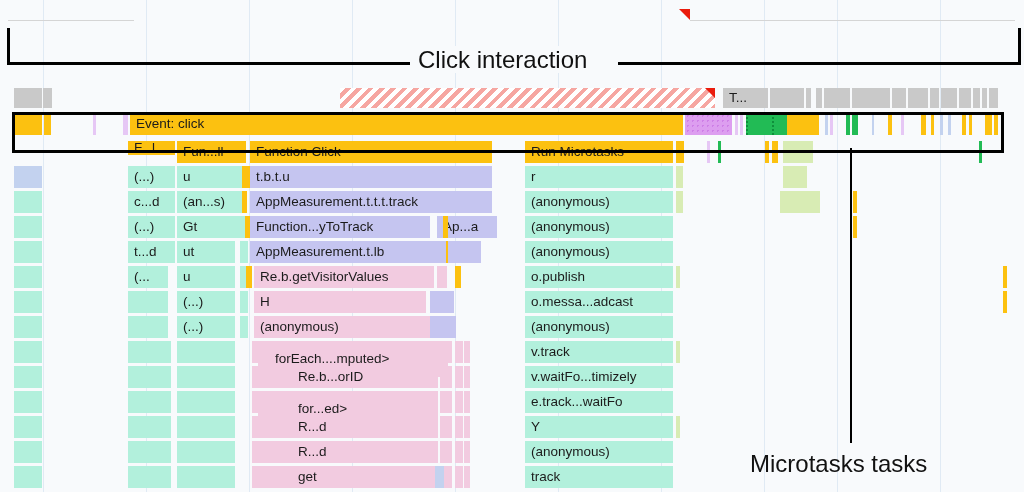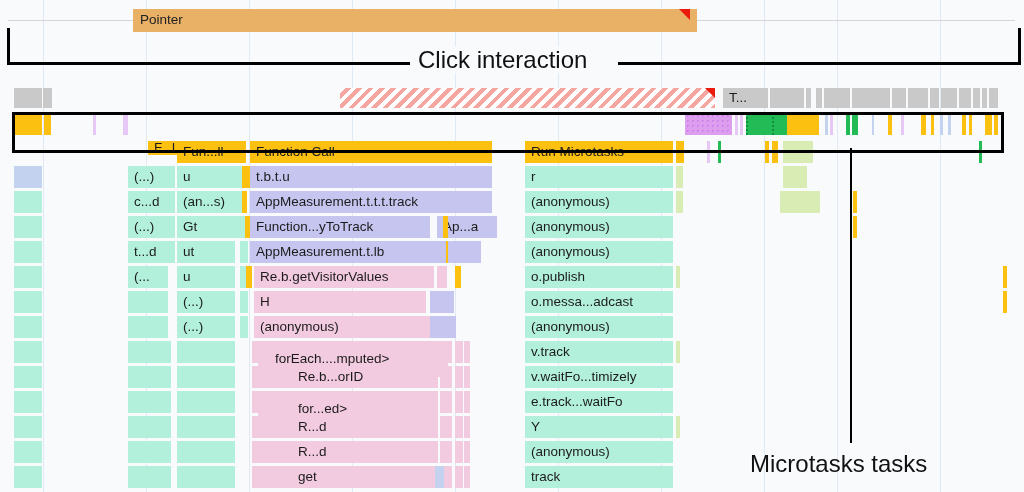--- a/index.html
+++ b/index.html
@@ -71,23 +71,20 @@
   <div class="grid" style="left:352px;"></div>
   <div class="grid" style="left:455px;"></div>
   <div class="grid" style="left:558px;"></div>
   <div class="grid" style="left:661px;"></div>
   <div class="grid" style="left:764px;"></div>
   <div class="grid" style="left:837px;"></div>
   <div class="grid" style="left:940px;"></div>
 
   <div class="ptr-rule" style="left:8px;top:20px;width:126px;"></div>
   <div class="ptr-rule" style="left:690px;top:20px;width:325px;"></div>
-  <div class="ptr-bar" style="left:133px;top:9px;width:557px;height:23px;">
-    <span>Pointer</span>
-  </div>
   <div class="ptr-tri" style="left:679px;top:9px;"></div>
 
   <div class="bracket1" style="left:7px;top:28px;width:1008px;height:34px;"></div>
   <div class="callout-text" style="left:418px;top:46px;">Click interaction</div>
 
   <div class="abs" style="left:410px;top:46px;width:208px;height:27px;background:#f8fafc;"></div>
   <div class="callout-text" style="left:418px;top:46px;z-index:5;">Click interaction</div>
 
   <div class="blk c-gray" style="left:14px;top:88px;width:28px;height:20px;"></div>
   <div class="blk c-gray" style="left:43px;top:88px;width:9px;height:20px;"></div>
@@ -107,20 +104,23 @@
   <div class="blk c-gray" style="left:941px;top:88px;width:16px;height:20px;"></div>
   <div class="blk c-gray" style="left:959px;top:88px;width:12px;height:20px;"></div>
   <div class="blk c-gray" style="left:973px;top:88px;width:7px;height:20px;"></div>
   <div class="blk c-gray" style="left:982px;top:88px;width:5px;height:20px;"></div>
   <div class="blk c-gray" style="left:989px;top:88px;width:9px;height:20px;"></div>
 
   <div class="blk c-yellow" style="left:15px;top:113px;width:27px;height:22px;"></div>
   <div class="blk c-yellow" style="left:44px;top:113px;width:7px;height:22px;"></div>
   <div class="blk c-lilac" style="left:93px;top:113px;width:3px;height:22px;"></div>
   <div class="blk c-lilac" style="left:123px;top:113px;width:5px;height:22px;"></div>
+  <div class="blk c-yellow" style="left:130px;top:113px;width:553px;height:22px;">
+    <span>Event: click</span>
+  </div>
   <div class="blk dotted" style="left:685px;top:113px;width:47px;height:22px;"></div>
   <div class="blk c-lilac" style="left:735px;top:113px;width:3px;height:22px;"></div>
   <div class="blk c-lilac" style="left:740px;top:113px;width:3px;height:22px;"></div>
   <div class="blk greenblk" style="left:746px;top:113px;width:24px;height:22px;"></div>
   <div class="blk greenblk" style="left:772px;top:113px;width:13px;height:22px;"></div>
   <div class="blk c-yellow" style="left:787px;top:113px;width:32px;height:22px;"></div>
   <div class="blk c-lblue" style="left:825px;top:113px;width:3px;height:22px;"></div>
   <div class="blk c-lilac" style="left:830px;top:113px;width:3px;height:22px;"></div>
   <div class="blk c-green" style="left:846px;top:113px;width:4px;height:22px;"></div>
   <div class="blk c-green" style="left:852px;top:113px;width:6px;height:22px;"></div>
@@ -130,28 +130,28 @@
   <div class="blk c-yellow" style="left:921px;top:113px;width:5px;height:22px;"></div>
   <div class="blk c-yellow" style="left:931px;top:113px;width:3px;height:22px;"></div>
   <div class="blk c-lblue" style="left:940px;top:113px;width:3px;height:22px;"></div>
   <div class="blk c-lblue" style="left:948px;top:113px;width:3px;height:22px;"></div>
   <div class="blk c-yellow" style="left:962px;top:113px;width:4px;height:22px;"></div>
   <div class="blk c-yellow" style="left:969px;top:113px;width:3px;height:22px;"></div>
   <div class="blk c-yellow" style="left:985px;top:113px;width:7px;height:22px;"></div>
   <div class="blk c-yellow" style="left:994px;top:113px;width:4px;height:22px;"></div>
 
   <div id="flame">
-      <div class="blk c-yellow" style="left: 128px; top: 141px; width: 47px; height: 14px; margin-left: 20px;">
+      <div class="blk c-yellow" style="left: 128px; top: 141px; width: 47px; height: 14px;">
         <span>F...l</span>
       </div>
       <div class="blk c-yellow" style="left: 177px; top: 141px; width: 69px; height: 22px;">
         <span>Fun...ll</span>
       </div>
       <div class="blk c-yellow" style="left: 250px; top: 141px; width: 242px; height: 22px;">
-        <span>Function Call</span>
+        <span>Function Click</span>
       </div>
       <div class="blk c-yellow" style="left: 525px; top: 141px; width: 148px; height: 22px;">
         <span>Run Microtasks</span>
       </div>
       <div class="blk c-lblue" style="left: 14px; top: 166px; width: 28px; height: 22px;"></div>
       <div class="blk c-teal" style="left: 128px; top: 166px; width: 47px; height: 22px;">
         <span>(...)</span>
       </div>
       <div class="blk c-teal" style="left: 177px; top: 166px; width: 69px; height: 22px;">
         <span>u</span>

